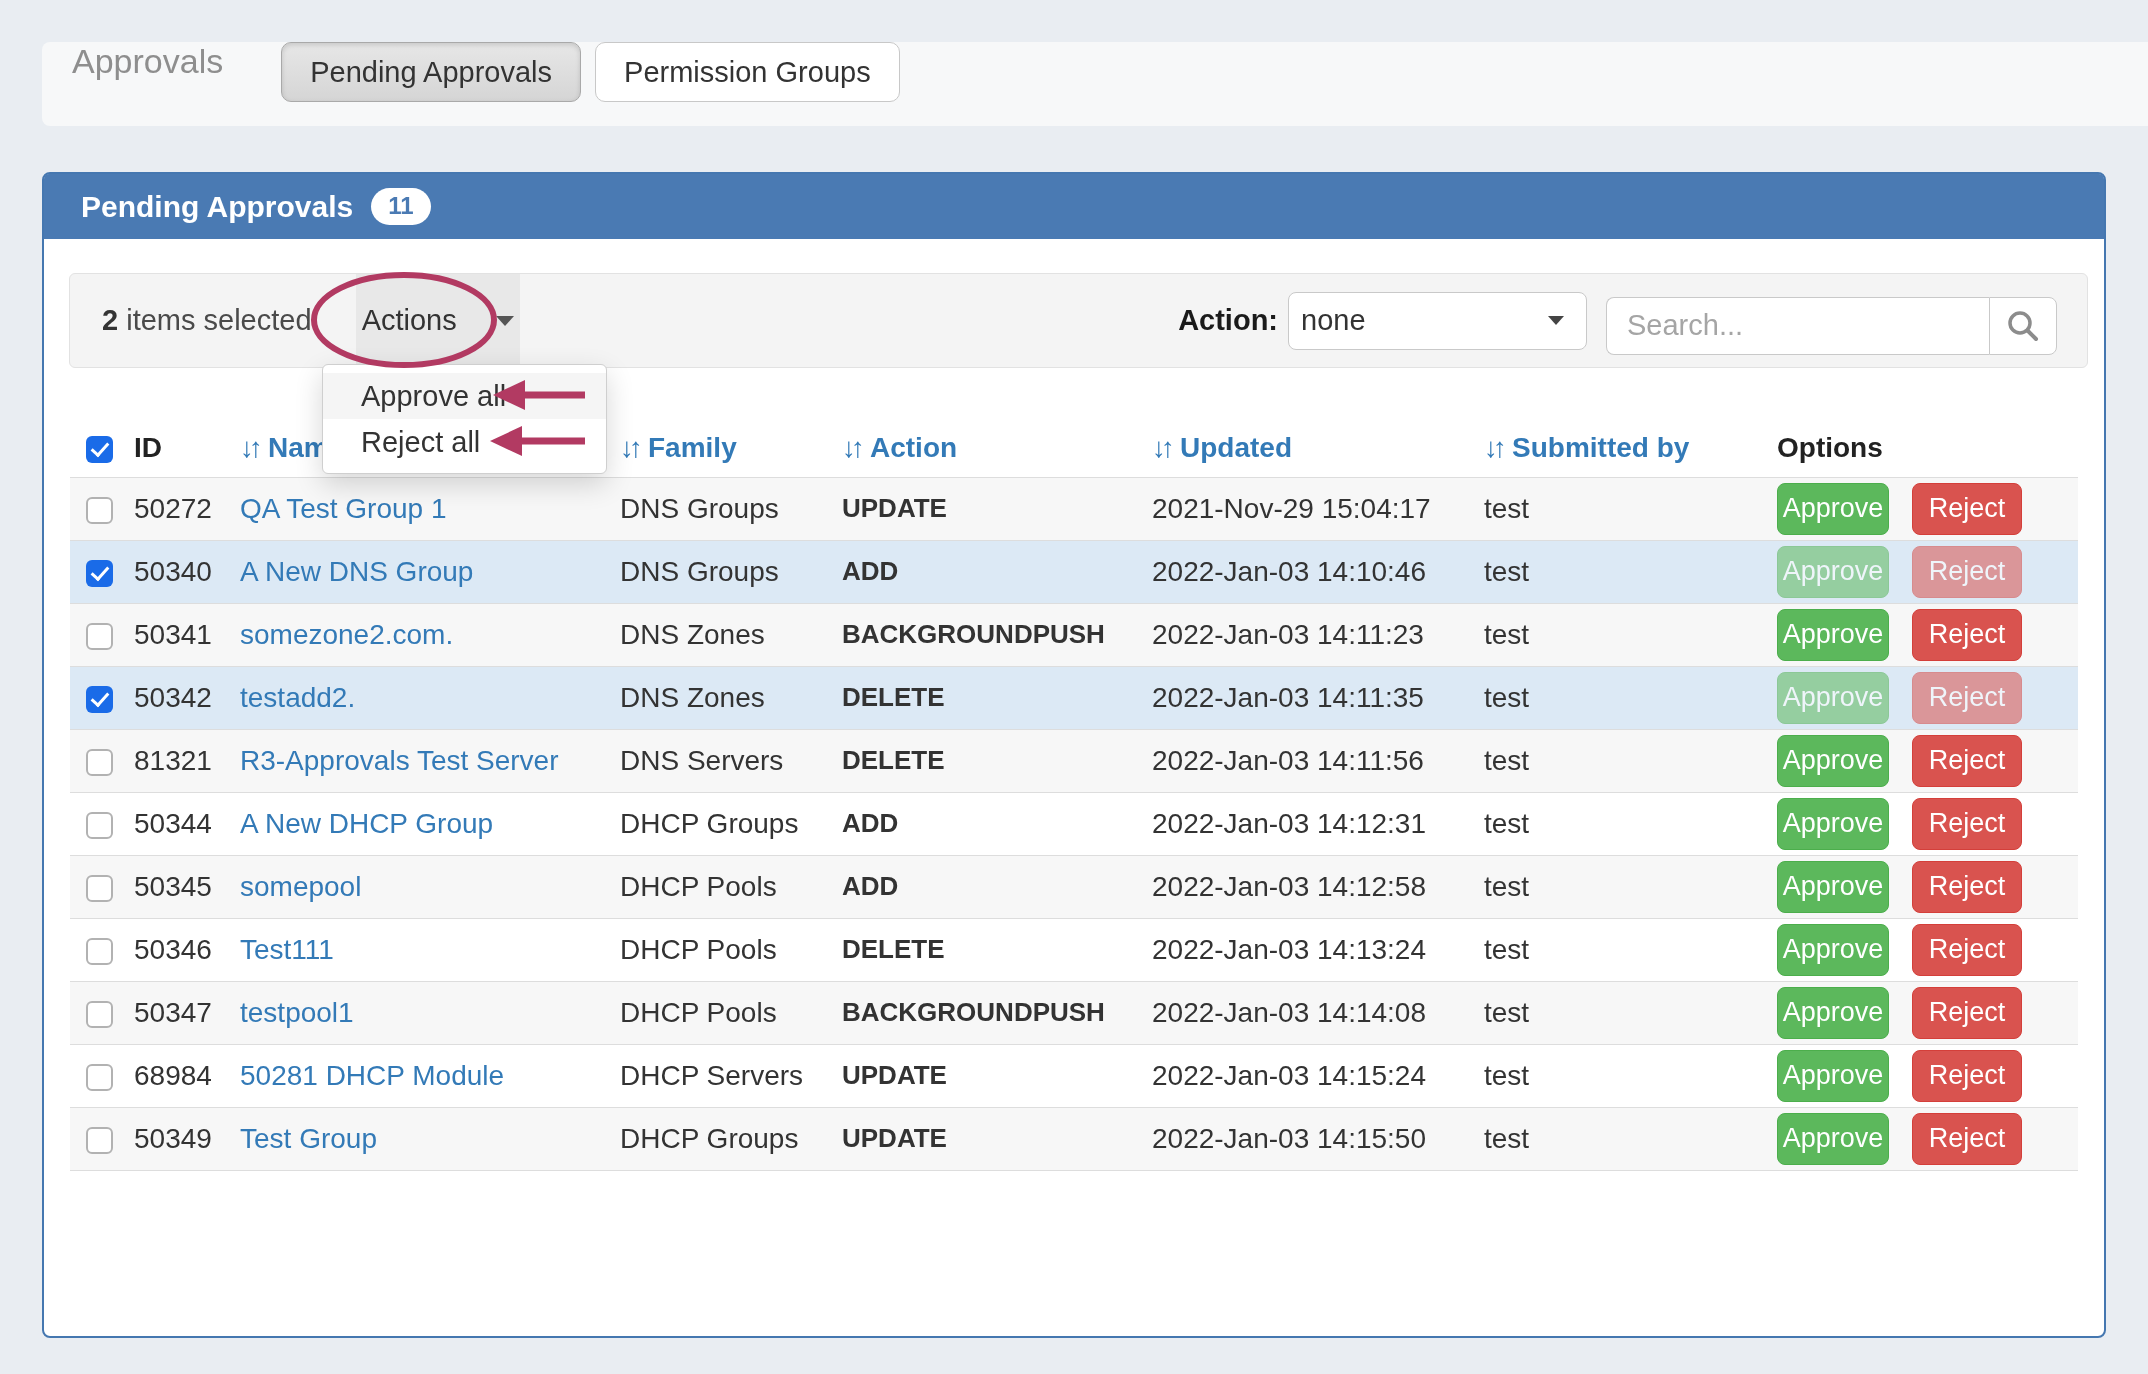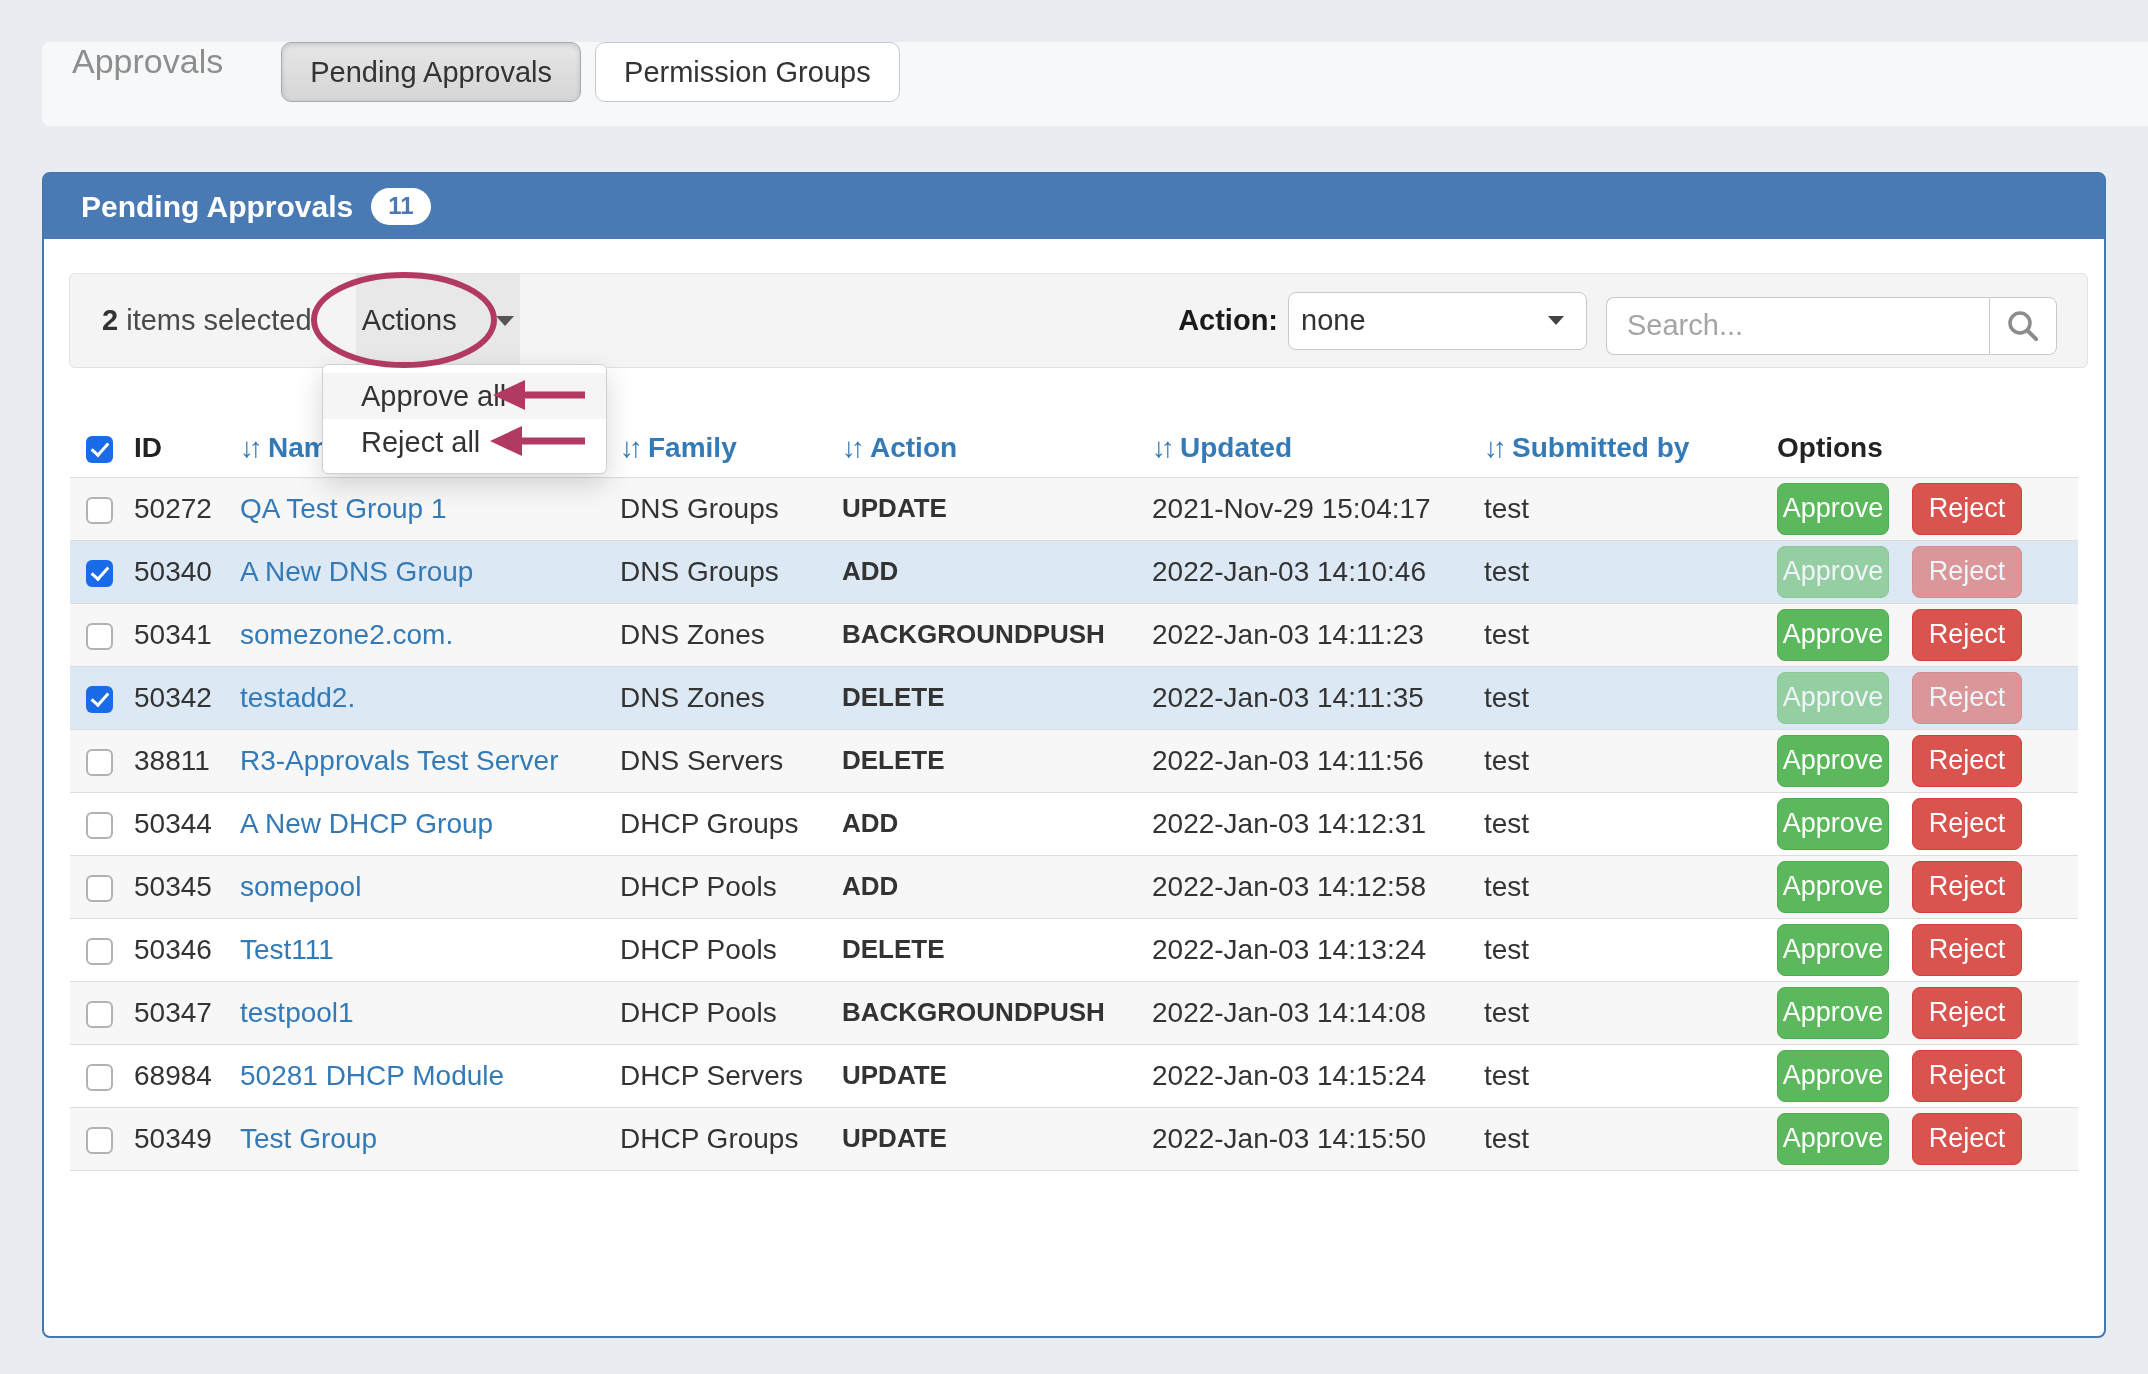--- a/index.html
+++ b/index.html
@@ -228,21 +228,21 @@
             <td>50342</td>
             <td><a class="name-link" href="#">testadd2.</a></td>
             <td>DNS Zones</td>
             <td class="action-cell">DELETE</td>
             <td>2022-Jan-03 14:11:35</td>
             <td>test</td>
             <td><button class="row-btn btn-approve faded">Approve</button><button class="row-btn btn-reject faded">Reject</button></td>
           </tr>
           <tr class="stripe">
             <td><span class="cb unchecked"></span></td>
-            <td>38811</td>
+            <td>81321</td>
             <td><a class="name-link" href="#">R3-Approvals Test Server</a></td>
             <td>DNS Servers</td>
             <td class="action-cell">DELETE</td>
             <td>2022-Jan-03 14:11:56</td>
             <td>test</td>
             <td><button class="row-btn btn-approve">Approve</button><button class="row-btn btn-reject">Reject</button></td>
           </tr>
           <tr class="">
             <td><span class="cb unchecked"></span></td>
             <td>50344</td>

